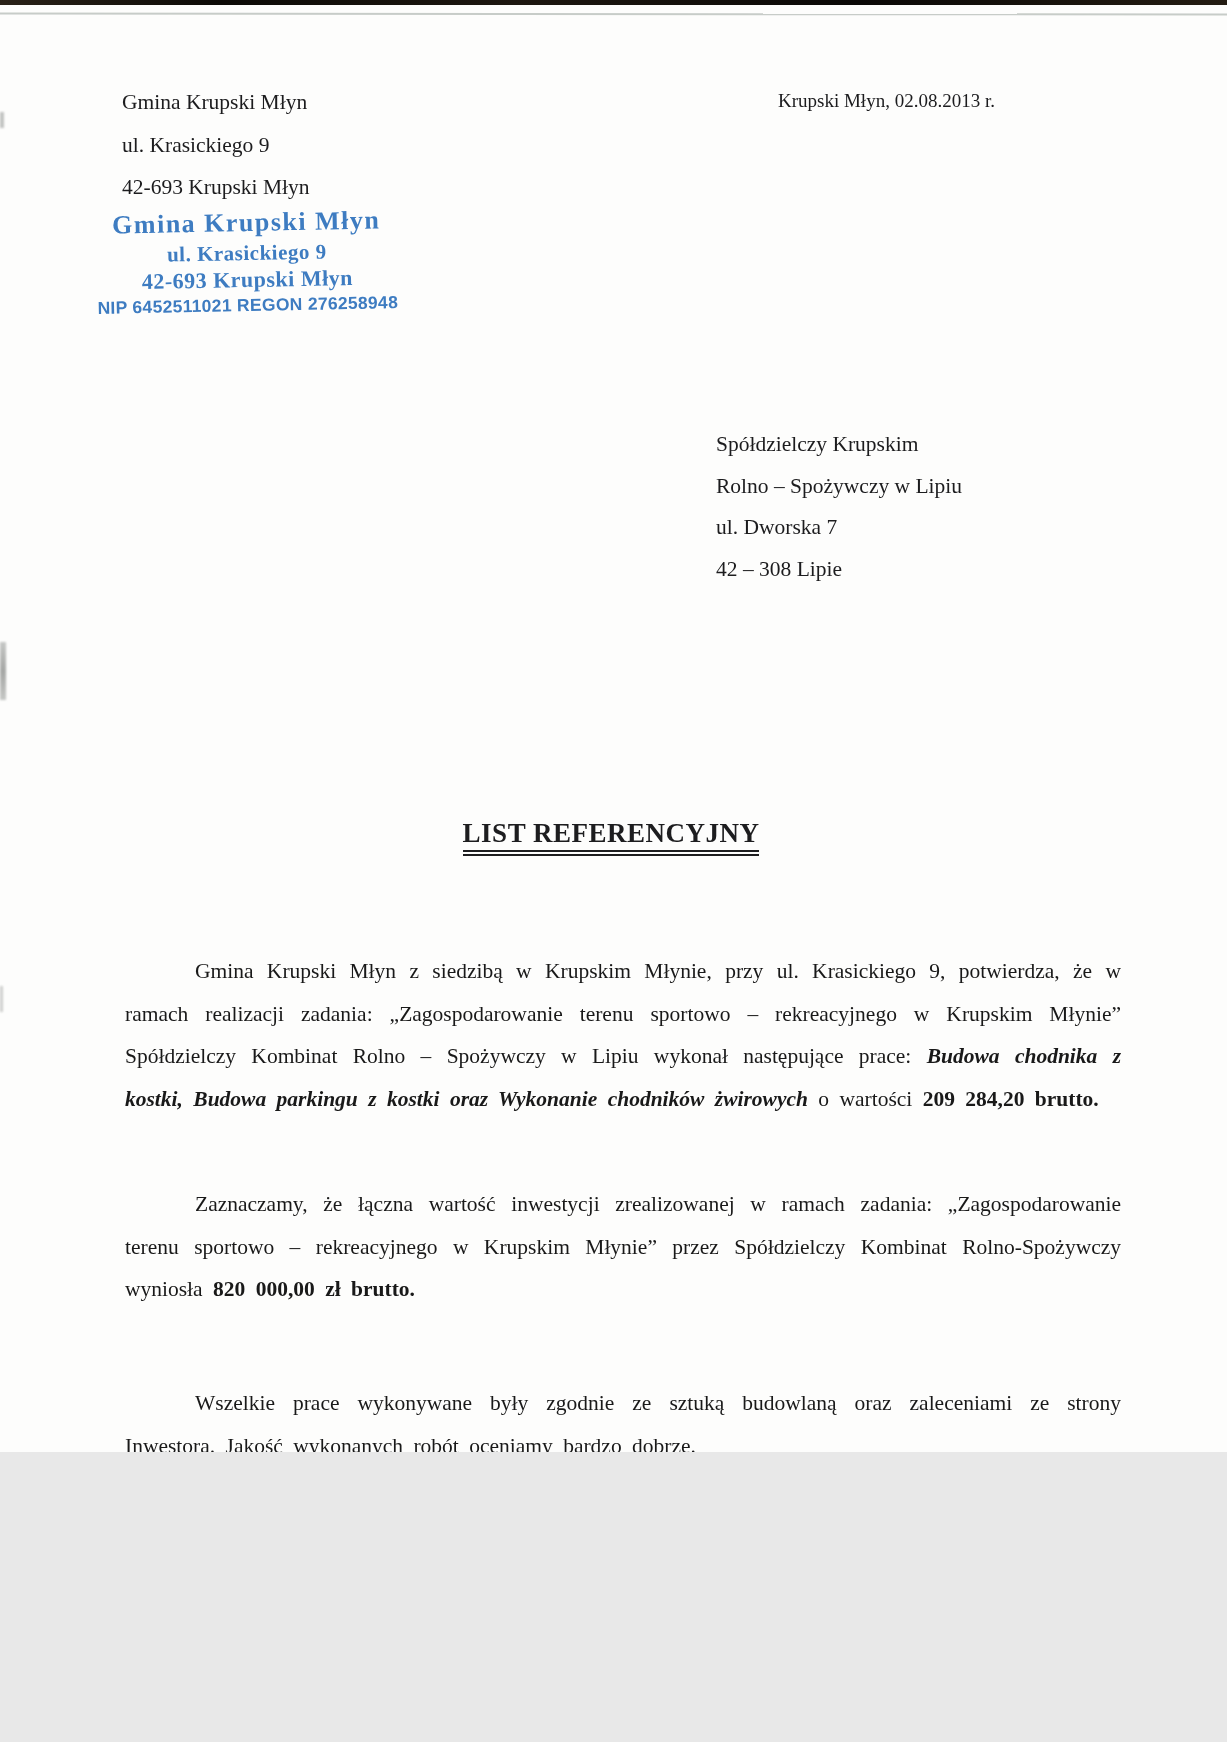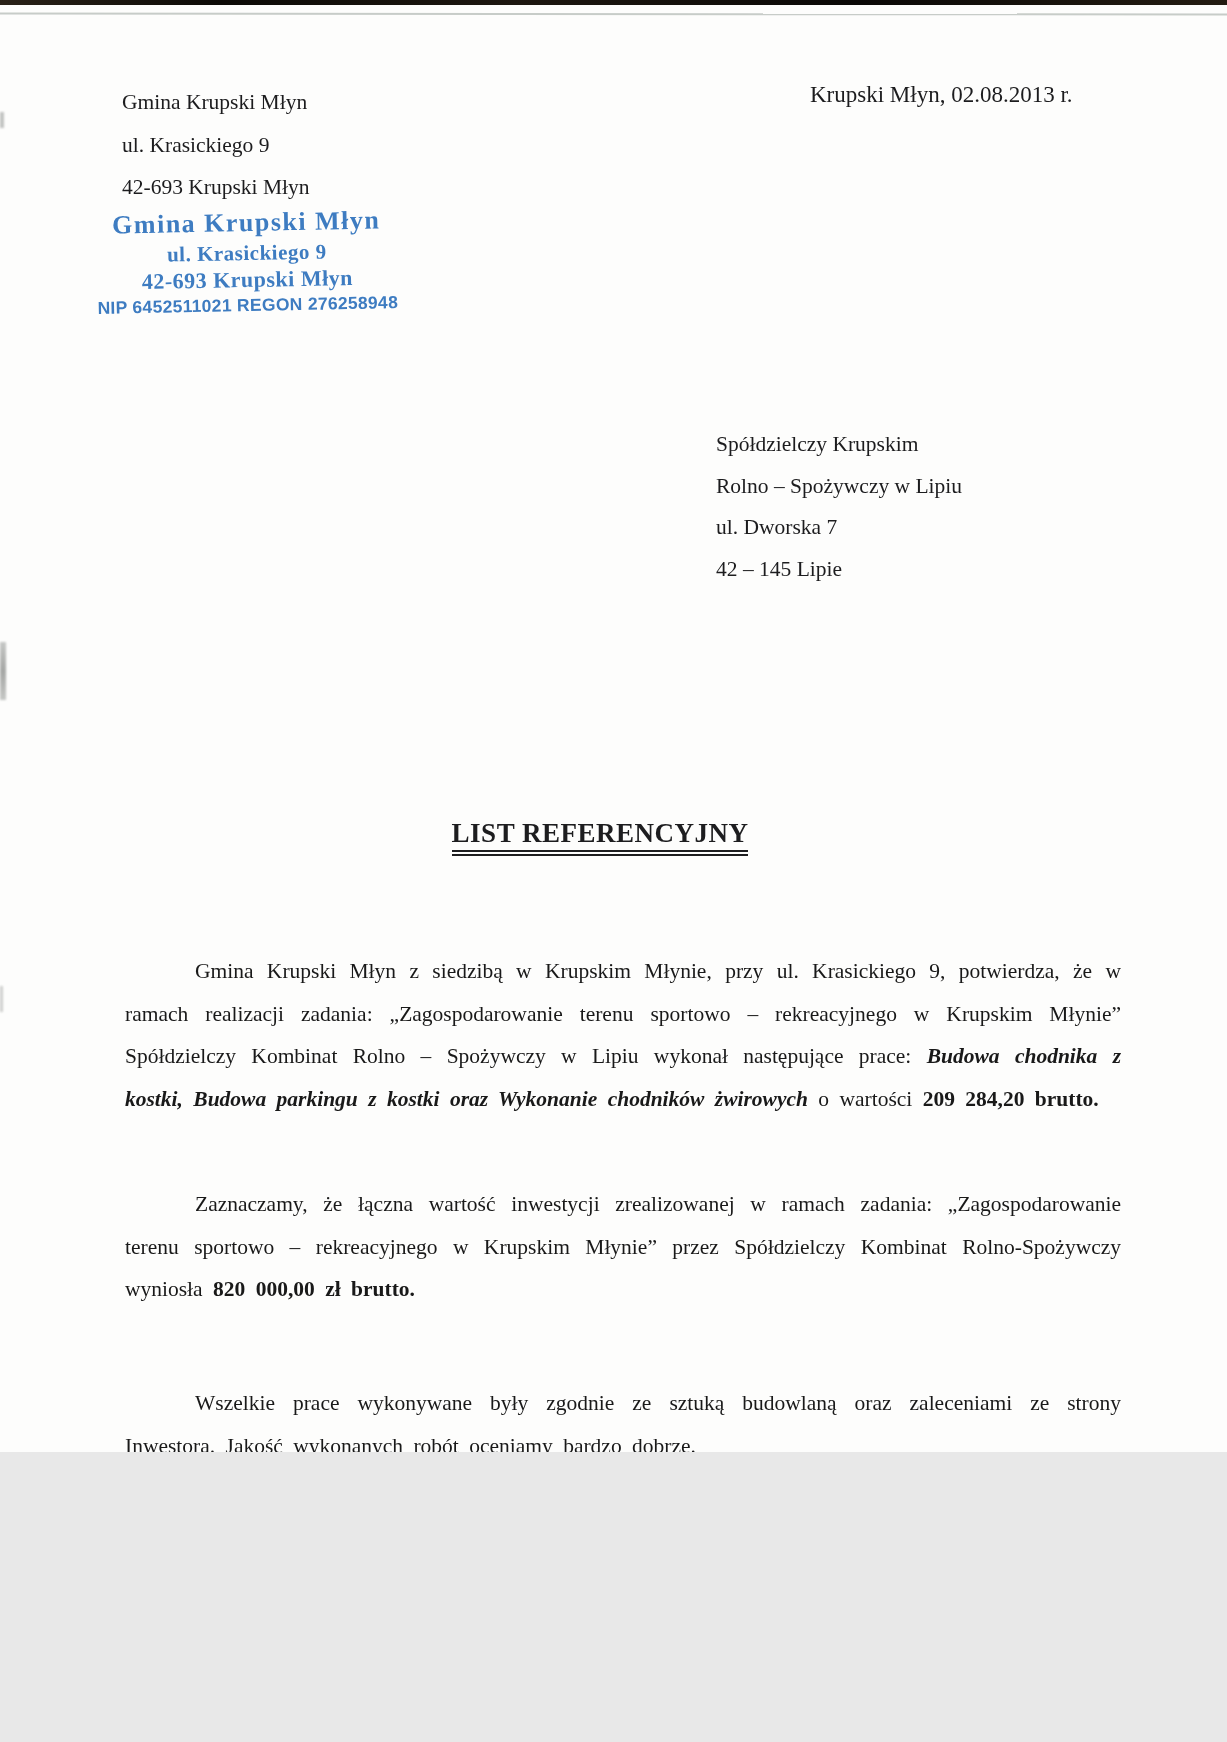--- a/index.html
+++ b/index.html
@@ -19,38 +19,38 @@
     background:linear-gradient(90deg,#2a2218,#0c0a06 18%,#1d1710 42%,#0a0806 70%,#241c12);}
   .top-line{position:absolute;left:0;top:13px;width:100%;height:1.5px;background:#c7ccc8;transform:rotate(0.05deg);}
   .edge-smudge{position:absolute;left:0;background:#7a7d7a;filter:blur(1px);}
   .sm1{top:112px;width:4px;height:16px;opacity:.45;}
   .sm2{top:642px;width:6px;height:58px;opacity:.55;background:linear-gradient(#9a9d9a,#5f625f,#9a9d9a);}
   .sm3{top:986px;width:3px;height:26px;opacity:.35;}
   .sm4{top:1628px;width:4px;height:30px;opacity:.45;}
 
   
   .sender{position:absolute;left:122px;top:81px;font-size:21.5px;line-height:42.5px;white-space:nowrap;}
-  .dateline{position:absolute;left:778px;top:82px;font-size:23px;white-space:nowrap;margin-left:32px;}
+  .dateline{position:absolute;left:778px;top:90px;font-size:19px;white-space:nowrap;}
 
   
   .ink-stamp{
     position:absolute;left:82px;top:206px;width:330px;text-align:center;
     color:var(--stamp-blue);transform:rotate(-1.1deg);opacity:.92;
   }
   .ink-stamp .l1{font-size:26px;line-height:34px;font-weight:600;letter-spacing:1.5px;white-space:nowrap;}
   .ink-stamp .l2{font-size:21px;line-height:26px;font-weight:600;letter-spacing:.5px;white-space:nowrap;}
   .ink-stamp .l3{font-size:22px;line-height:27px;font-weight:600;letter-spacing:.5px;white-space:nowrap;}
   .ink-stamp .l4{font-size:17.5px;line-height:25px;font-weight:600;letter-spacing:.3px;
     font-family:"Liberation Sans",sans-serif;white-space:nowrap;}
 
   
   .recipient{position:absolute;left:716px;top:424px;font-size:21.5px;line-height:41.7px;white-space:nowrap;}
 
   
-  .title-wrap{position:absolute;left:0;top:818px;width:1200px;text-align:center;}
+  .title-wrap{position:absolute;left:0;top:818px;width:1200px;text-align:center;padding-left:11px;}
   .title{display:inline-block;font-size:27px;font-weight:bold;letter-spacing:.5px;
     border-bottom:6px double #1d1d1f;padding-bottom:1px;color:#1d1d1f;}
 
   
   .para{position:absolute;left:116px;width:996px;margin:9px;font-size:21.5px;line-height:42.5px;
     text-align:justify;text-indent:70px;word-spacing:5px;color:#191919;}
   .p1{top:941px;}
   .p2{top:1174px;}
   .p3{top:1373px;}
   .bi{font-weight:bold;font-style:italic;}
@@ -88,21 +88,21 @@
     <div class="l1">Gmina Krupski Młyn</div>
     <div class="l2">ul. Krasickiego 9</div>
     <div class="l3">42-693 Krupski Młyn</div>
     <div class="l4">NIP 6452511021 REGON 276258948</div>
   </div>
 
   <div class="recipient">
     <div>Spółdzielczy Krupskim</div>
     <div>Rolno – Spożywczy w Lipiu</div>
     <div>ul. Dworska 7</div>
-    <div>42 – 145 Lipie</div>
+    <div>42 – 308 Lipie</div>
   </div>
 
   <div class="title-wrap">
     <span class="title">LIST REFERENCYJNY</span>
   </div>
 
   <p class="para p1"><span>Gmina Krupski Młyn z siedzibą w Krupskim Młynie, przy ul. Krasickiego 9, potwierdza, że w ramach realizacji zadania: „Zagospodarowanie terenu sportowo – rekreacyjnego w Krupskim Młynie” Spółdzielczy Kombinat Rolno – Spożywczy w Lipiu wykonał następujące prace: </span><span class="bi">Budowa chodnika z kostki, Budowa parkingu z kostki oraz Wykonanie chodników żwirowych</span><span> o wartości </span><span class="b">209 284,20 brutto.</span></p>
 
   <p class="para p2"><span>Zaznaczamy, że łączna wartość inwestycji zrealizowanej w ramach zadania: „Zagospodarowanie terenu sportowo – rekreacyjnego w Krupskim Młynie” przez Spółdzielczy Kombinat Rolno-Spożywczy wyniosła </span><span class="b">820 000,00 zł brutto.</span></p>
 

